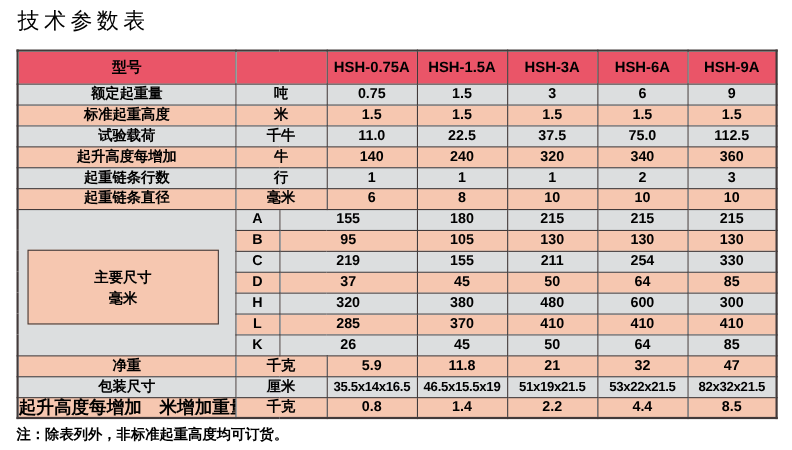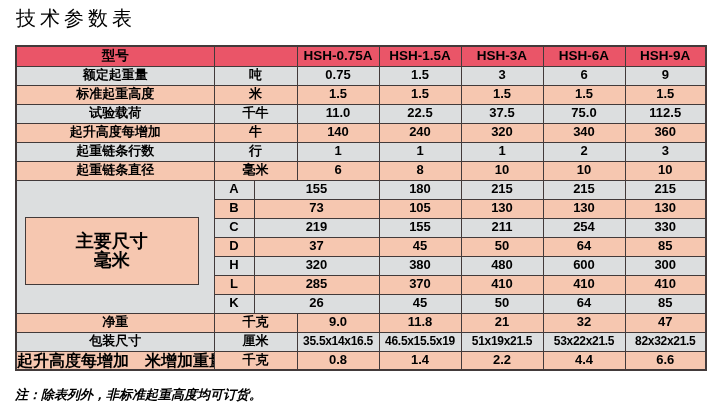--- a/index.html
+++ b/index.html
@@ -22,38 +22,38 @@
     position:absolute;left:15px;top:45px;width:690px;
     border-collapse:collapse;table-layout:fixed;
     border:2px solid var(--border_dark,#423a3a);
   }
   table.spec td{
     border:1px solid var(--border_dark,#423a3a);
     text-align:center;vertical-align:middle;
     padding:0;font-weight:bold;font-size:13px;line-height:1.1;
     white-space:nowrap;overflow:hidden;
   }
-  tr.hdr{height:20px;}
+  tr.hdr{height:30px;}
   tr.hdr td{background:var(--header_red,#ea5568);font-size:13.5px;}
   tr.r{height:19px;}
   tr.g td{background:var(--row_gray,#dcdedf);}
   tr.s td{background:var(--row_salmon,#f6c7b0);}
   td.bigcell{background:var(--row_gray,#dcdedf) !important;vertical-align:top;}
   .inset{
     box-sizing:border-box;height:68px;margin:8px 15px 0 8px;
     background:var(--row_salmon,#f6c7b0);
     border:1px solid var(--border_dark,#423a3a);
     display:flex;flex-direction:column;align-items:center;justify-content:center;
-    font-size:18px;font-weight:bold;line-height:19px;
+    font-size:13px;font-weight:bold;line-height:19px;
   }
   tr.pack td:nth-child(n+3){font-size:12px;letter-spacing:-0.3px;}
   tr.last td.lbl{font-size:16px;}
   .footnote{
     position:absolute;left:15px;top:386px;
-    font-size:13px;font-weight:bold;color:#000;font-style:italic;
+    font-size:13px;font-weight:bold;color:#000;
   }
 </style>
 </head>
 <body>
 
 <div class="title">技术参数表</div>
 
 <table class="spec">
   <colgroup>
     <col style="width:198px">
@@ -141,21 +141,21 @@
     </td>
     <td>A</td>
     <td colspan="2">155</td>
     <td>180</td>
     <td>215</td>
     <td>215</td>
     <td>215</td>
   </tr>
   <tr class="r s">
     <td>B</td>
-    <td colspan="2">73</td>
+    <td colspan="2">95</td>
     <td>105</td>
     <td>130</td>
     <td>130</td>
     <td>130</td>
   </tr>
   <tr class="r g">
     <td>C</td>
     <td colspan="2">219</td>
     <td>155</td>
     <td>211</td>
@@ -191,21 +191,21 @@
     <td colspan="2">26</td>
     <td>45</td>
     <td>50</td>
     <td>64</td>
     <td>85</td>
   </tr>
 
   <tr class="r s">
     <td class="lbl">净重</td>
     <td colspan="2">千克</td>
-    <td>9.0</td>
+    <td>5.9</td>
     <td>11.8</td>
     <td>21</td>
     <td>32</td>
     <td>47</td>
   </tr>
   <tr class="r g pack">
     <td class="lbl">包装尺寸</td>
     <td colspan="2">厘米</td>
     <td>35.5x14x16.5</td>
     <td>46.5x15.5x19</td>
@@ -213,18 +213,18 @@
     <td>53x22x21.5</td>
     <td>82x32x21.5</td>
   </tr>
   <tr class="r s last">
     <td class="lbl">起升高度每增加　米增加重量</td>
     <td colspan="2">千克</td>
     <td>0.8</td>
     <td>1.4</td>
     <td>2.2</td>
     <td>4.4</td>
-    <td>6.6</td>
+    <td>8.5</td>
   </tr>
 </tbody>
   </table>
 
 <div class="footnote">注：除表列外，非标准起重高度均可订货。</div>
 
 </body></html>

